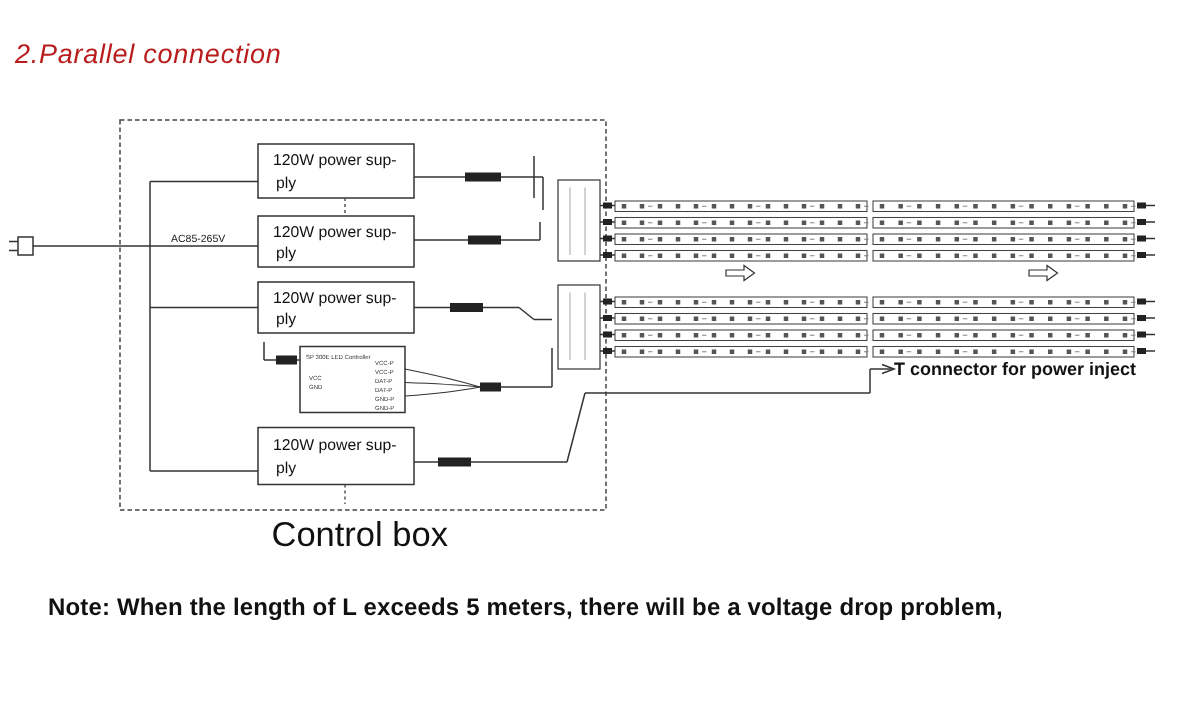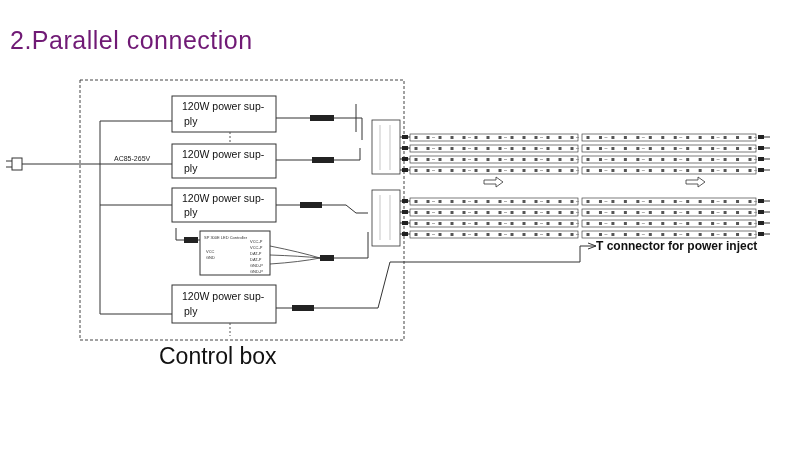--- a/index.html
+++ b/index.html
@@ -1,18 +1,18 @@
 <!DOCTYPE html>
 <html><head>
 <meta charset="utf-8">
 <style>
   html, body { margin:0; padding:0; background:#ffffff; }
   body { width:790px; height:470px; position:relative; overflow:hidden; font-family:"Liberation Sans", sans-serif; color:#111; }
-  .title { position:absolute; left:10px; top:26px; font-size:25px; letter-spacing:0.5px; color:#701a75; }
-  .box-label { position:absolute; left:159px; top:343px; font-size:23px; color:#111; }
+  .title { position:absolute; left:10px; top:26px; font-size:18px; letter-spacing:0.5px; color:#b91c1c;font-style:italic; }
+  .box-label { position:absolute; left:181px; top:343px; font-size:23px; color:#111; }
   .note { position:absolute; left:32px; top:396px; font-size:16px; font-weight:bold; line-height:20px; color:#111; letter-spacing:0.1px; }
   svg#diagram { position:absolute; left:0; top:0; }
   .psu-text { font-family:"Liberation Sans", sans-serif; font-size:10.5px; fill:#111; }
   .tiny { font-family:"Liberation Sans", sans-serif; font-size:4px; fill:#333; }
   .tconn { font-family:"Liberation Sans", sans-serif; font-size:12px; font-weight:bold; fill:#111; }
   .ac { font-family:"Liberation Sans", sans-serif; font-size:7px; fill:#222; }
 </style>
 </head>
 <body>
 
@@ -486,13 +486,14 @@
   <g>
     <line x1="580" y1="246" x2="596" y2="246" stroke="#333" stroke-width="1"></line>
     <path d="M588 243 L596 246 L588 249" fill="none" stroke="#333" stroke-width="1"></path>
   </g>
   <text class="tconn" x="596" y="250">T connector for power inject</text>
 </svg>
 
 <div class="box-label">Control box</div>
 
 <div class="note">
+  <div>Note: When the length of L exceeds 5 meters, there will be a voltage drop problem,</div>
 </div>
 
 </body></html>

